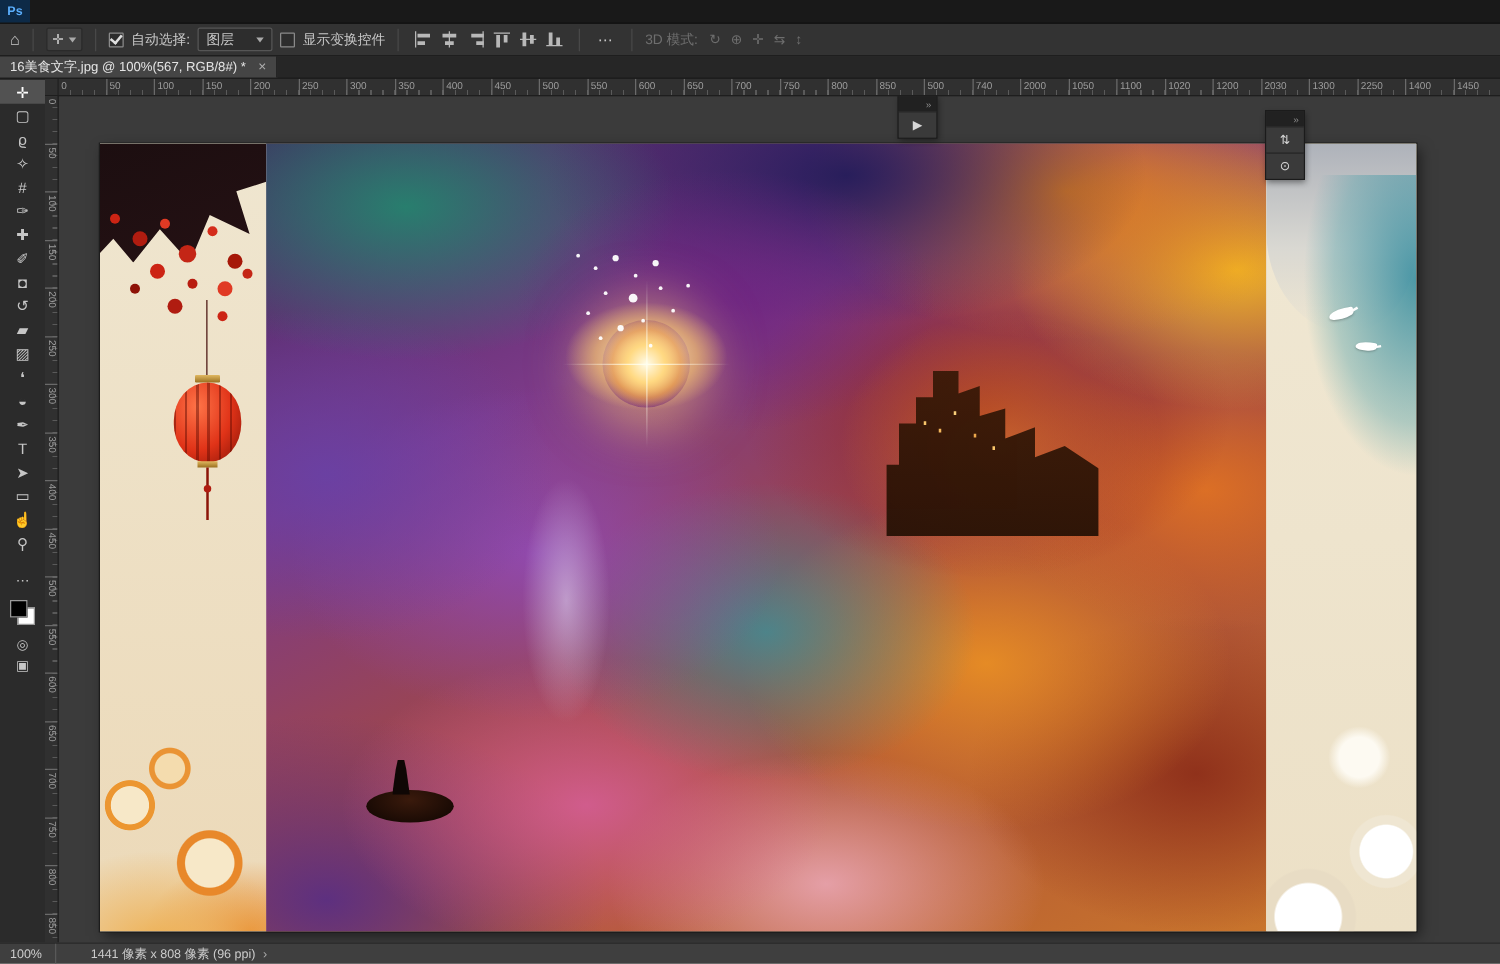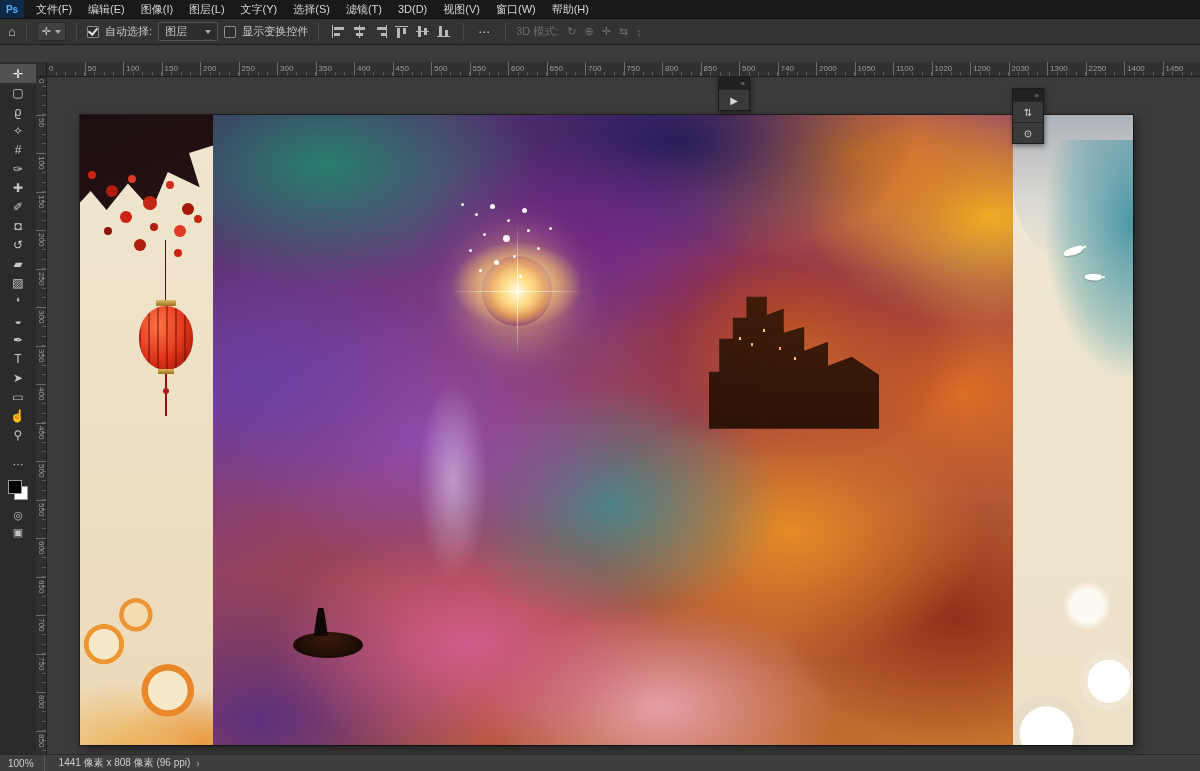--- a/index.html
+++ b/index.html
@@ -116,44 +116,30 @@
 
   
   #panelA{position:absolute;left:672px;top:0;width:30px;background:#2e2e2e;border:1px solid #1b1b1b;box-shadow:1px 2px 5px rgba(0,0,0,.45);z-index:10}
   #panelB{position:absolute;left:966px;top:12px;width:30px;background:#2e2e2e;border:1px solid #1b1b1b;box-shadow:1px 2px 5px rgba(0,0,0,.45);z-index:10}
   .p-head{height:12px;background:#212121;color:#8e8e8e;font-size:8px;display:flex;justify-content:flex-end;align-items:center;padding:0 3px;letter-spacing:1px}
   .p-body,.p-cell{height:20px;display:flex;align-items:center;justify-content:center;color:#d6d6d6;font-size:10px;background:#3a3a3a;border-top:1px solid #262626;cursor:pointer}
 
   
   #statusbar{position:absolute;left:0;bottom:0;width:100%;height:16px;background:#3f3f3f;border-top:1px solid #282828;display:flex;align-items:center;font-size:10px;color:#cccccc;z-index:20}
   .zoom{height:100%;display:flex;align-items:center;padding:0 10px 0 8px;border-right:1px solid #585858;cursor:text}
-  .doc-info{margin-left:14px;white-space:nowrap}
+  .doc-info{margin-left:28px;white-space:nowrap}
   .chev{margin-left:6px;color:#a8a8a8;cursor:pointer}
 </style>
 </head>
 <body>
 
 <div id="app">
 
   <header id="menubar">
     <div class="ps-logo">Ps</div>
-    <nav class="menus">
-
-    <span class="menu-item" style="--i: 0;">文件(F)</span>
-        <span class="menu-item" style="--i: 1;">编辑(E)</span>
-        <span class="menu-item" style="--i: 2;">图像(I)</span>
-        <span class="menu-item" style="--i: 3;">图层(L)</span>
-        <span class="menu-item" style="--i: 4;">文字(Y)</span>
-        <span class="menu-item" style="--i: 5;">选择(S)</span>
-        <span class="menu-item" style="--i: 6;">滤镜(T)</span>
-        <span class="menu-item" style="--i: 7;">3D(D)</span>
-        <span class="menu-item" style="--i: 8;">视图(V)</span>
-        <span class="menu-item" style="--i: 9;">窗口(W)</span>
-        <span class="menu-item" style="--i: 10;">帮助(H)</span>
-      </nav>
   </header>
 
   <div id="optionsbar">
     <span class="opt-icon">⌂</span>
     <span class="vsep"></span>
     <span class="tool-preset">
       <span>✛</span>
       <span class="dd-arrow"></span>
     </span>
     <span class="vsep"></span>
@@ -182,20 +168,26 @@
     <span class="mode-group">
 
     <span class="mode-ic" style="--i: 0;">↻</span>
         <span class="mode-ic" style="--i: 1;">⊕</span>
         <span class="mode-ic" style="--i: 2;">✛</span>
         <span class="mode-ic" style="--i: 3;">⇆</span>
         <span class="mode-ic" style="--i: 4;">↕</span>
       </span>
   </div>
 
+  <div id="tabbar">
+    <div class="tab active">
+      <span class="tab-title">16美食文字.jpg @ 100%(567, RGB/8#) *</span>
+      <span class="tab-close">×</span>
+    </div>
+  </div>
 
   <div id="toolbar">
     <div class="tools">
 
     <div class="tool selected" style="--i: 0;">✛</div>
         <div class="tool" style="--i: 1;">▢</div>
         <div class="tool" style="--i: 2;">ϱ</div>
         <div class="tool" style="--i: 3;">✧</div>
         <div class="tool" style="--i: 4;">#</div>
         <div class="tool" style="--i: 5;">✑</div>

